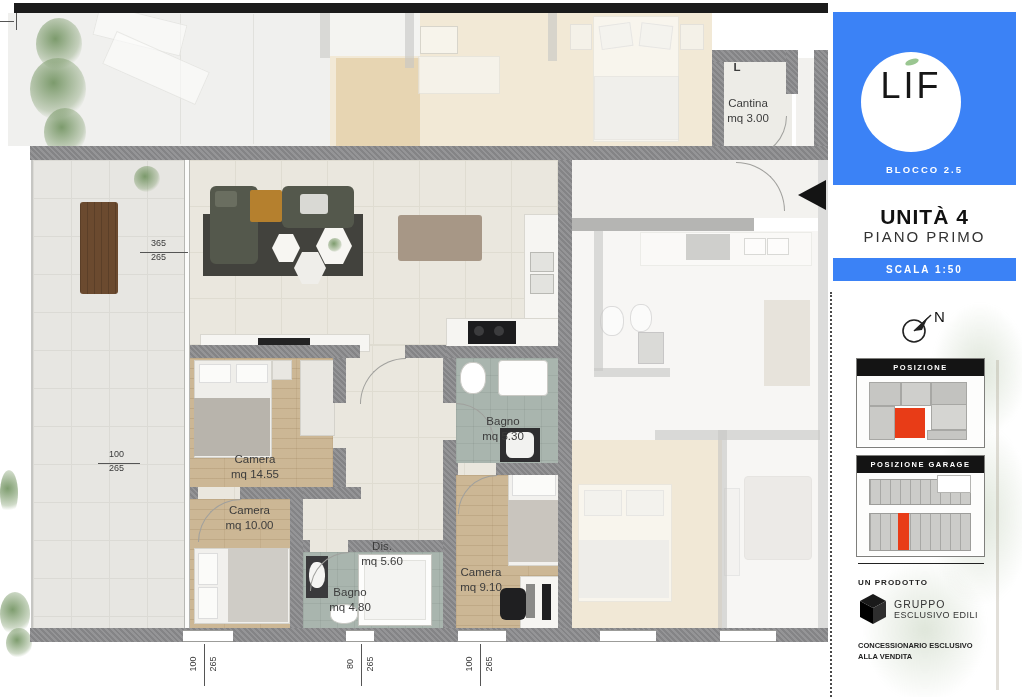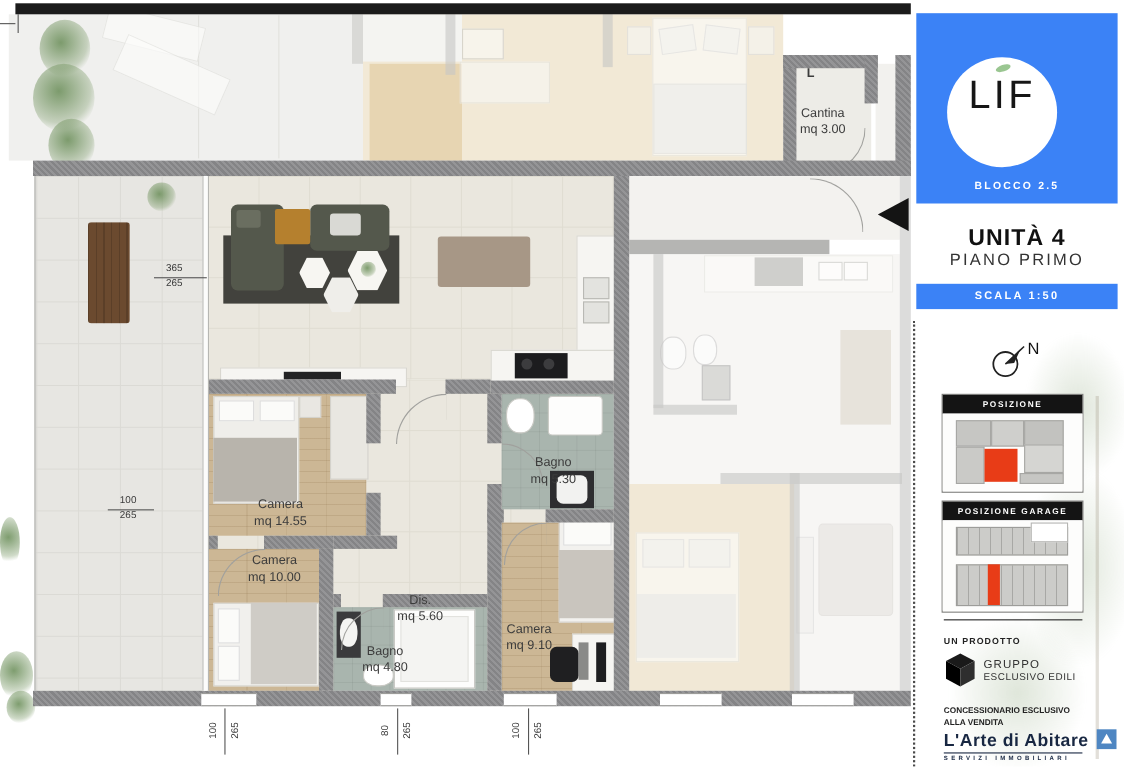--- a/index.html
+++ b/index.html
@@ -351,22 +351,14 @@
   </svg>
   <div class="abs" style="left:894px;top:598px;z-index:3;">
     <div style="font-size:10.5px;letter-spacing:1px;color:#333;">GRUPPO</div>
     <div style="font-size:9px;letter-spacing:.5px;color:#333;">ESCLUSIVO EDILI</div>
   </div>
 
   <div class="abs" style="left:858px;top:641px;font-size:7.5px;font-weight:bold;color:#222;line-height:1.4;z-index:3;">
     <div>CONCESSIONARIO ESCLUSIVO</div>
     <div>ALLA VENDITA</div>
   </div>
-  <div class="abs" style="left:858px;top:663px;z-index:3;">
-    <span style="font-size:16px;font-weight:bold;color:#182742;letter-spacing:.5px;">L'Arte di Abitare</span>
-    <span style="display:inline-block;width:18px;height:18px;background:#4e86c2;vertical-align:-3px;margin-left:3px;position:relative;">
-      <span style="position:absolute;left:4px;top:4px;width:0;height:0;border-left:5px solid transparent;border-right:5px solid transparent;border-bottom:9px solid #fff;"></span>
-    </span>
-    <div style="width:126px;height:1px;background:#182742;margin-top:1px;"></div>
-    <div style="font-size:5.5px;letter-spacing:3px;color:#182742;margin-top:2px;font-weight:bold;">SERVIZI IMMOBILIARI</div>
-  </div>
 
 </div>
 
 </body></html>

